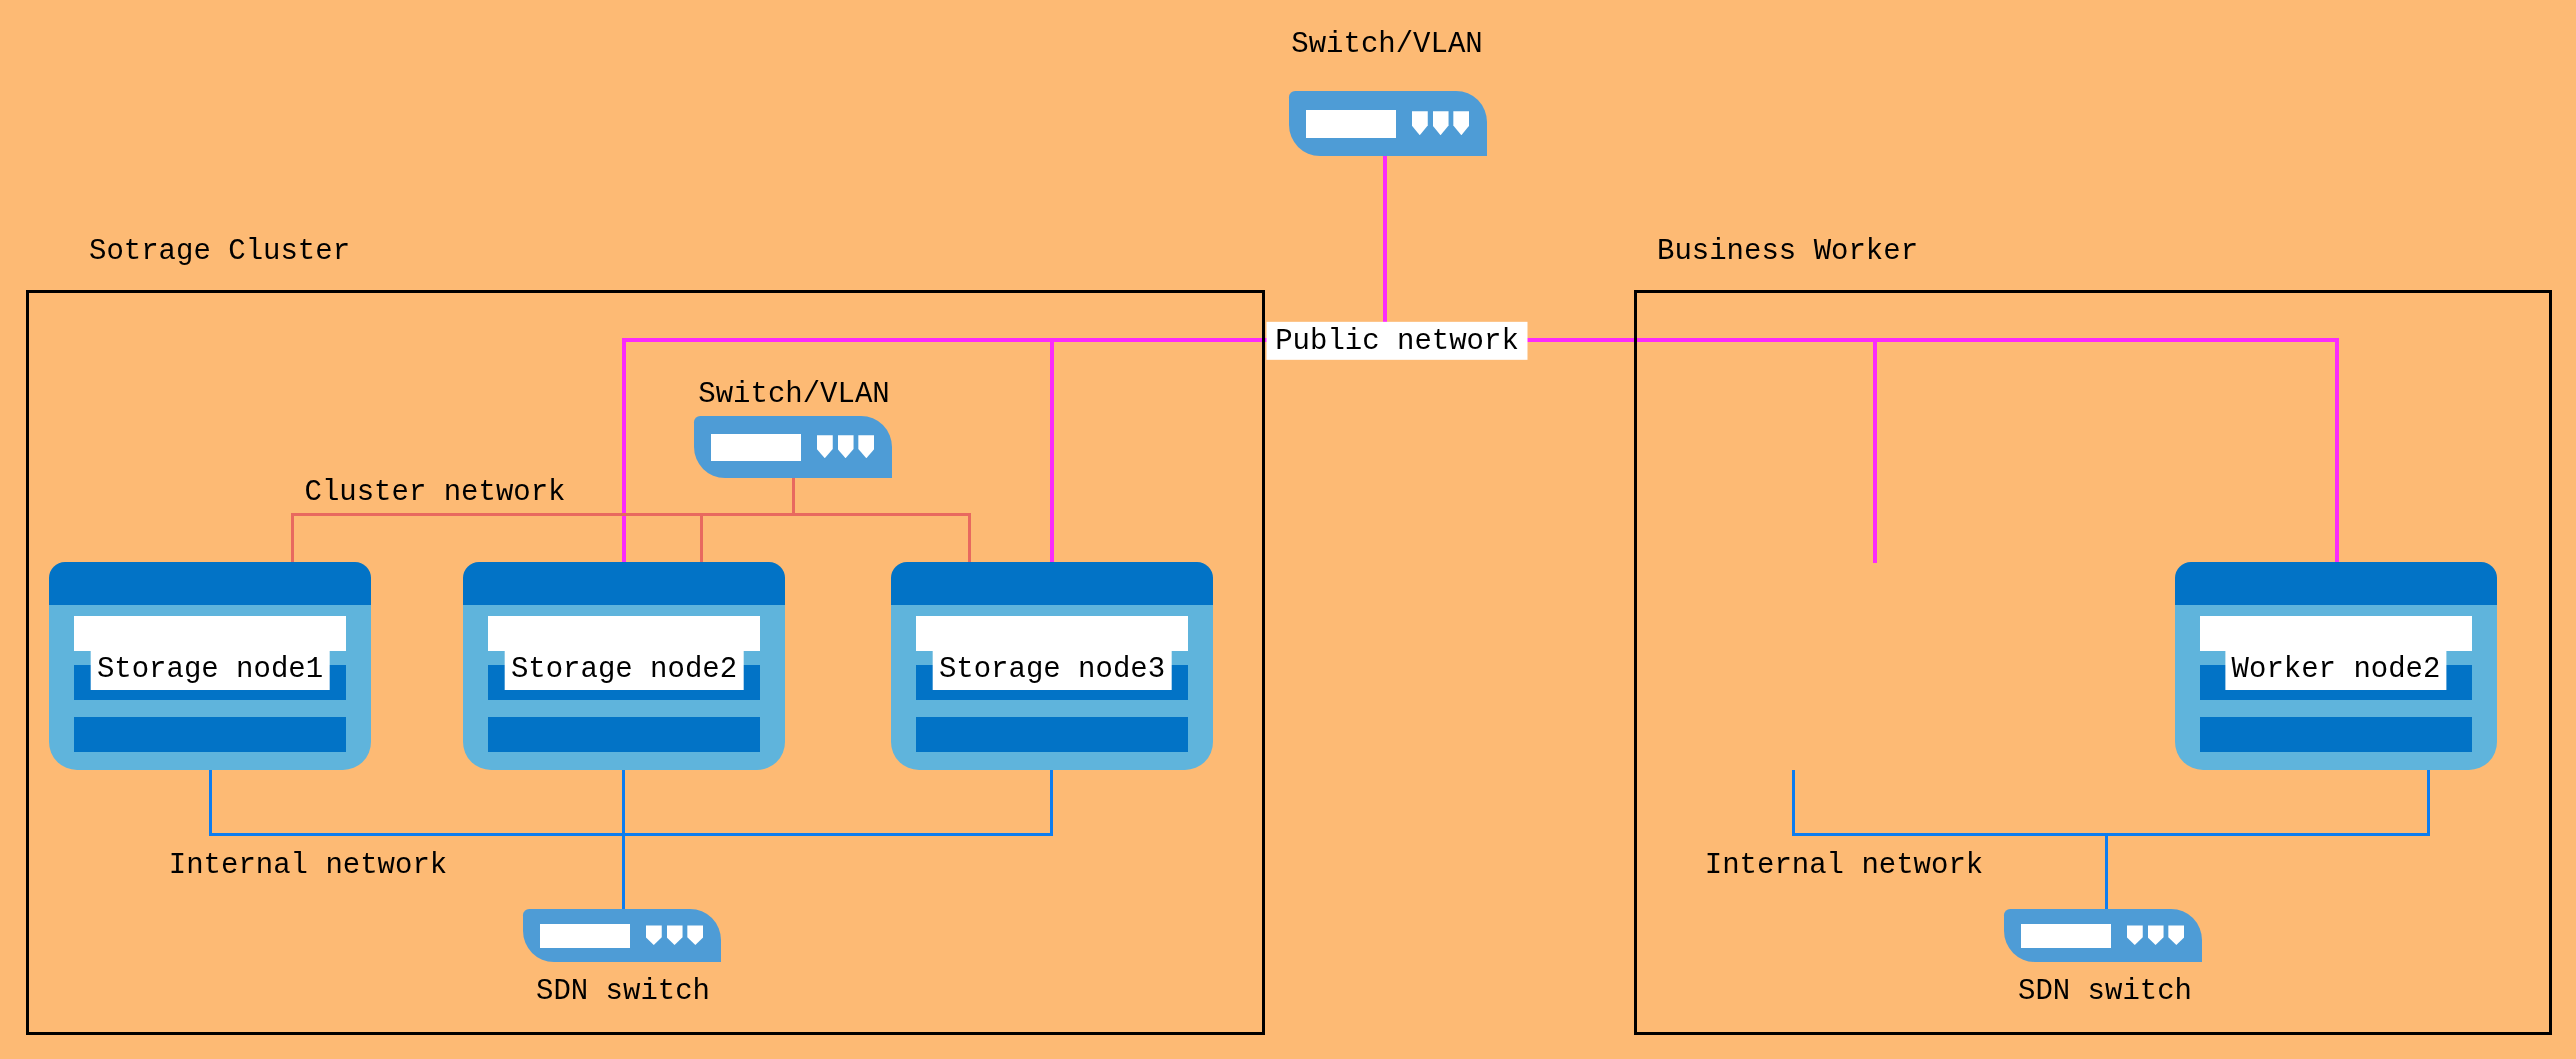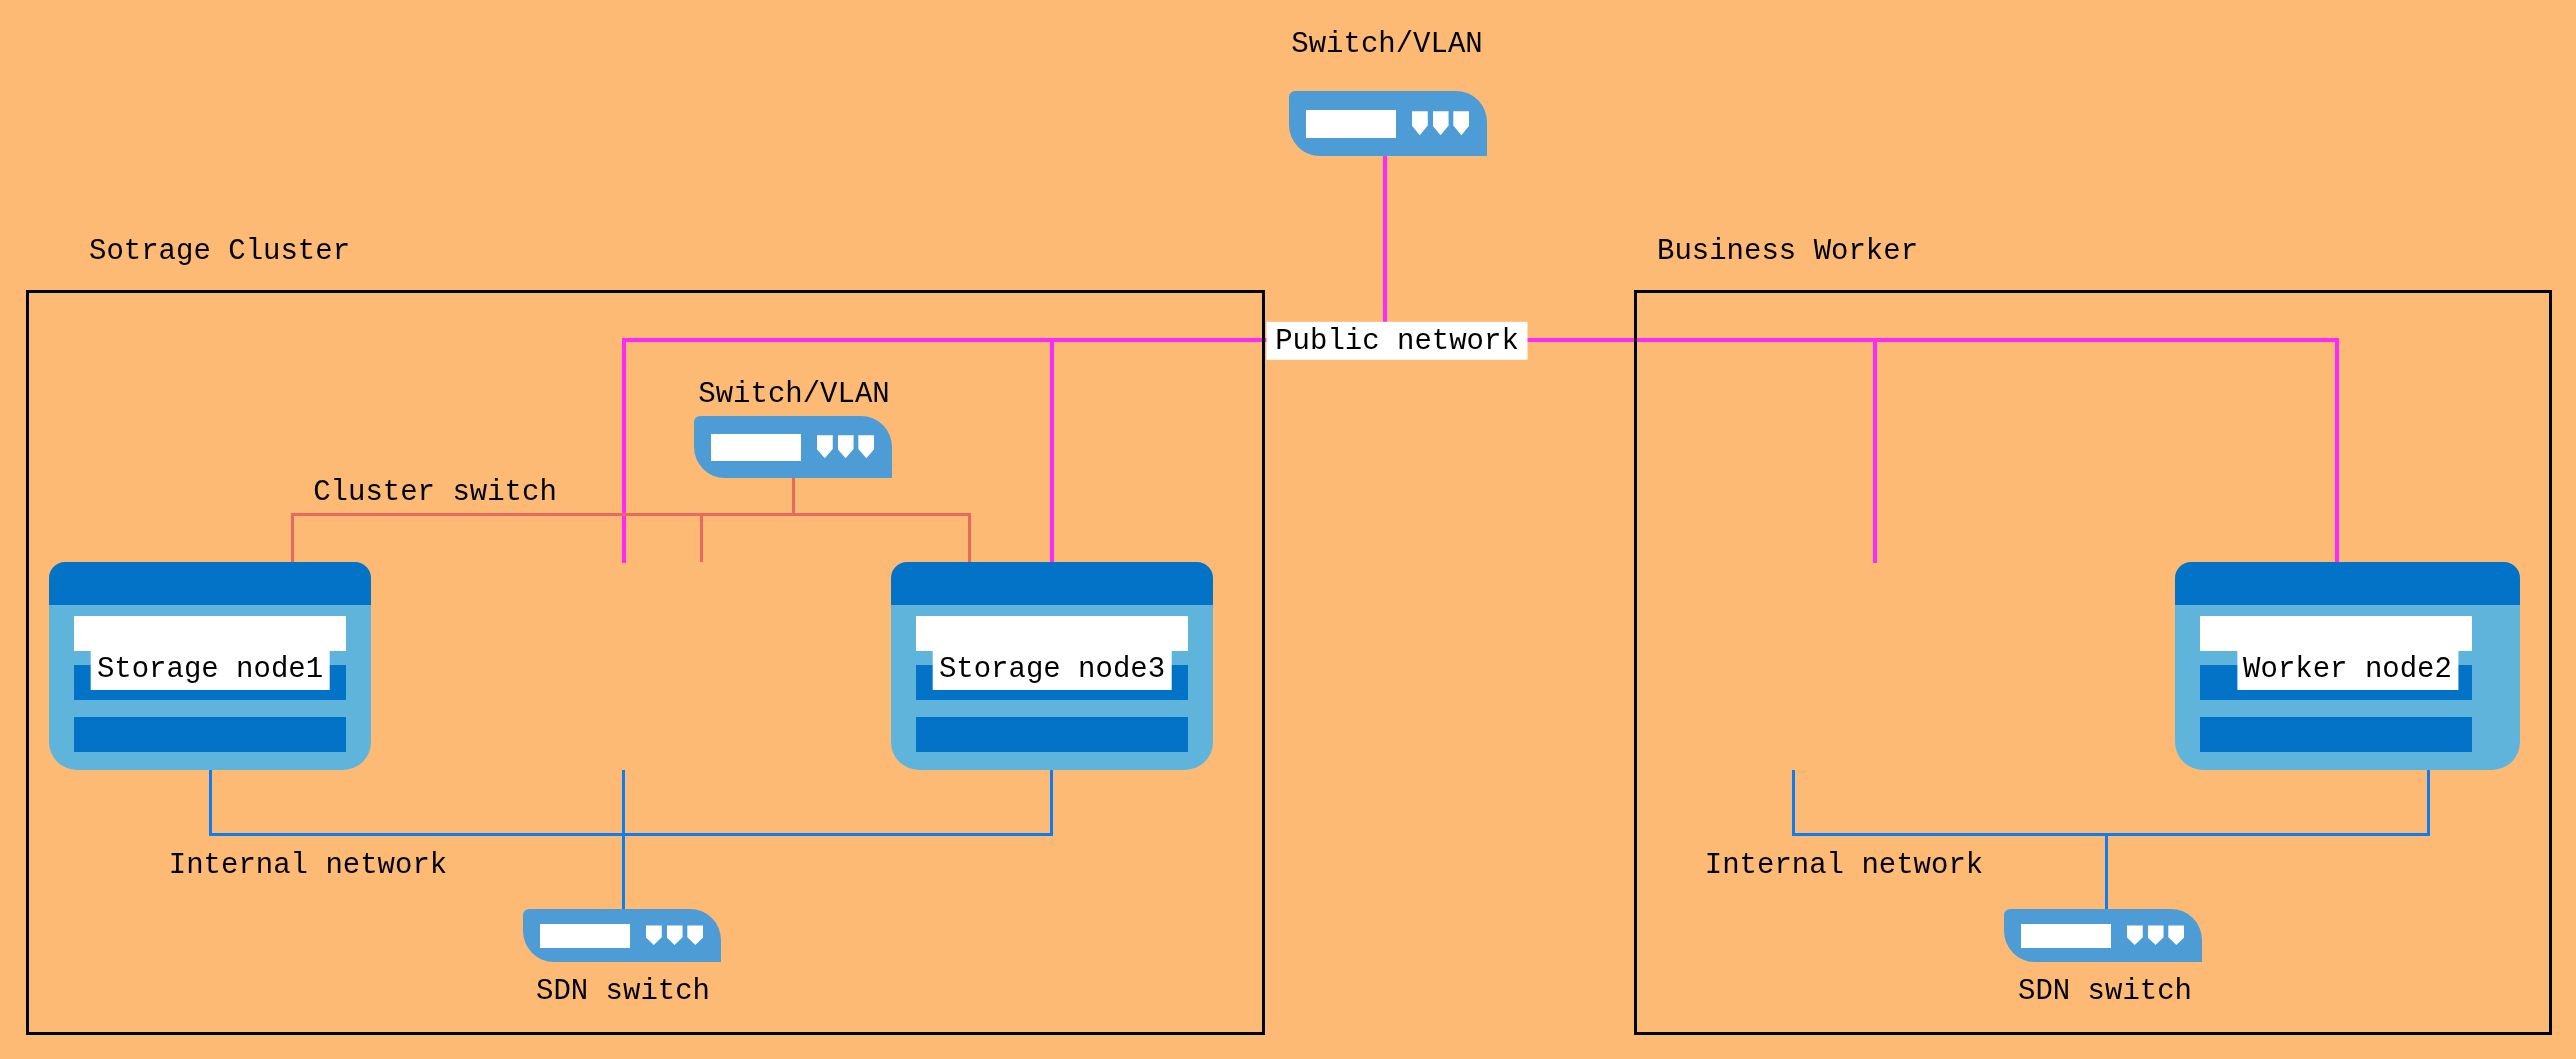--- a/index.html
+++ b/index.html
@@ -74,28 +74,35 @@
     <div class="port p1"></div>
     <div class="port p2"></div>
     <div class="port p3"></div>
   </div>
 
   <div class="line cluster" style="left:792px;top:478px;width:3.1px;height:37px;"></div>
   <div class="line cluster" style="left:291px;top:513px;width:680px;height:3.1px;"></div>
   <div class="line cluster" style="left:291px;top:513px;width:3.1px;height:49px;"></div>
   <div class="line cluster" style="left:700px;top:513px;width:3.1px;height:49px;"></div>
   <div class="line cluster" style="left:968px;top:513px;width:3.1px;height:49px;"></div>
-  <div class="lbl centered" style="left:435px;top:493px;">Cluster switch</div>
+  <div class="lbl centered" style="left:435px;top:493px;">Cluster network</div>
 
   <div class="node" style="left:49px;top:562px;">
     <div class="head"></div>
     <div class="slot white"></div>
     <div class="slot d1"></div>
     <div class="slot d2"></div>
     <div class="nlabel">Storage node1</div>
+  </div>
+  <div class="node" style="left:463px;top:562px;">
+    <div class="head"></div>
+    <div class="slot white"></div>
+    <div class="slot d1"></div>
+    <div class="slot d2"></div>
+    <div class="nlabel">Storage node2</div>
   </div>
   <div class="node" style="left:891px;top:562px;">
     <div class="head"></div>
     <div class="slot white"></div>
     <div class="slot d1"></div>
     <div class="slot d2"></div>
     <div class="nlabel">Storage node3</div>
   </div>
 
   <div class="line internal" style="left:209px;top:770px;width:3.1px;height:66px;"></div>
@@ -108,21 +115,21 @@
     <div class="display"></div>
     <div class="port p1"></div>
     <div class="port p2"></div>
     <div class="port p3"></div>
   </div>
   <div class="lbl centered" style="left:623px;top:992px;">SDN switch</div>
 
   <div class="lbl" style="left:1657px;top:235px;">Business Worker</div>
   <div class="cluster-box" style="left:1634px;top:290px;width:912px;height:739px;"></div>
 
-  <div class="node" style="left:2175px;top:562px;padding-left:23px;">
+  <div class="node" style="left:2175px;top:562px;">
     <div class="head"></div>
     <div class="slot white"></div>
     <div class="slot d1"></div>
     <div class="slot d2"></div>
     <div class="nlabel">Worker node2</div>
   </div>
 
   <div class="line internal" style="left:1792px;top:770px;width:3.1px;height:66px;"></div>
   <div class="line internal" style="left:2427px;top:770px;width:3.1px;height:66px;"></div>
   <div class="line internal" style="left:1792px;top:833px;width:638px;height:3.1px;"></div>

